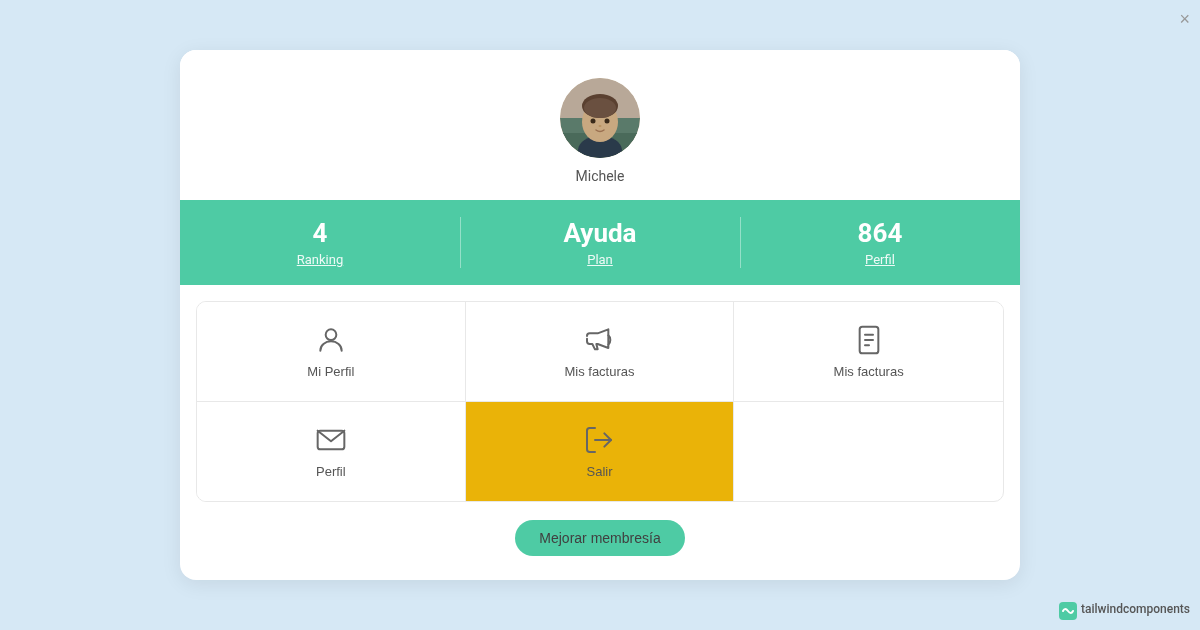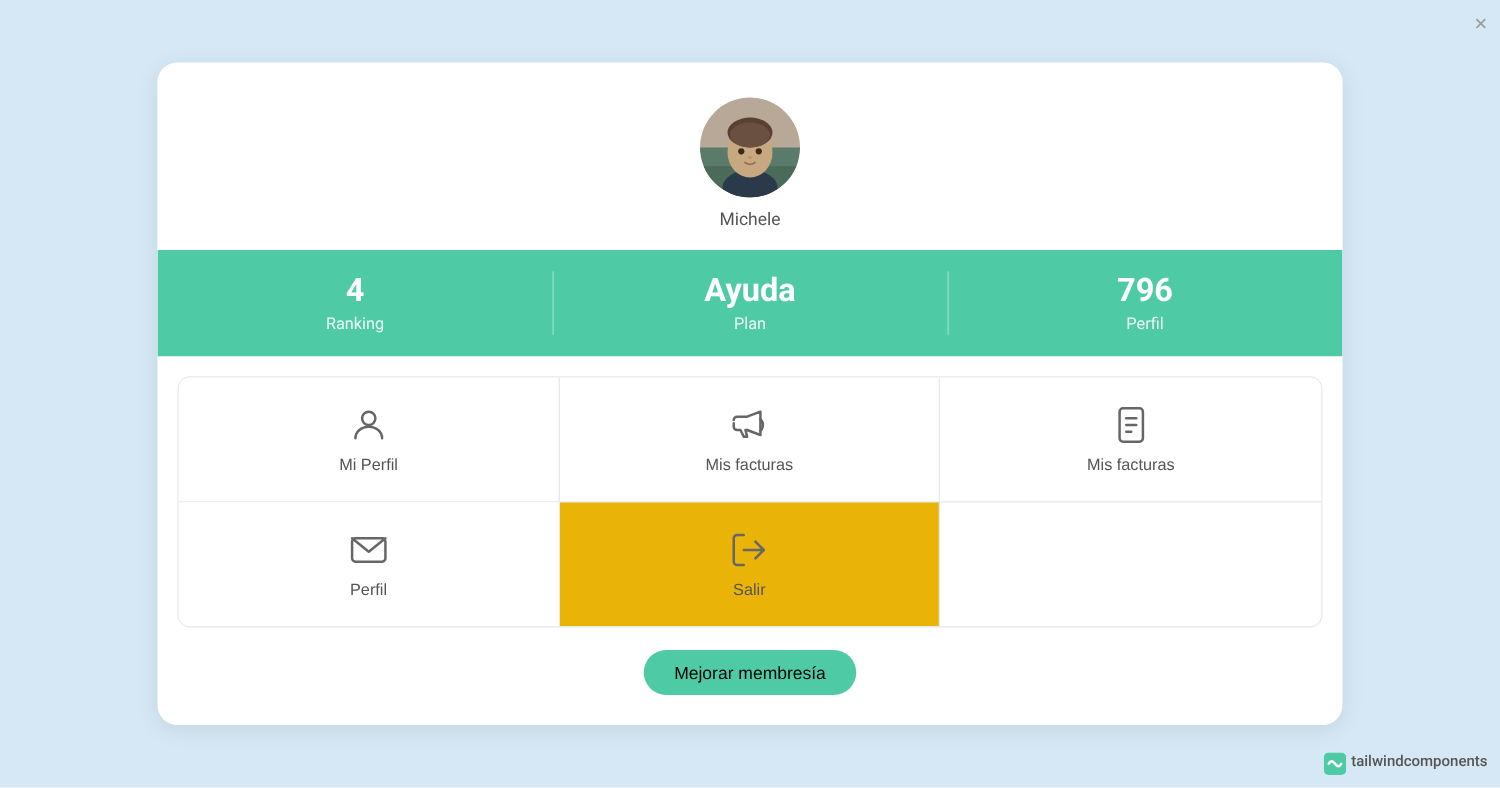--- a/index.html
+++ b/index.html
@@ -23,21 +23,21 @@
       border: none;
       font-size: 18px;
       color: #999;
       cursor: pointer;
       line-height: 1;
     }
 
     .card {
       background: #ffffff;
       border-radius: 16px;
-      width: 948px;
+      width: 840px;
       overflow: hidden;
       box-shadow: 0 4px 20px rgba(0,0,0,0.08);
     }
 
     .card-top {
       background: #ffffff;
       display: flex;
       flex-direction: column;
       align-items: center;
       padding: 28px 0 0 0;
@@ -98,20 +98,21 @@
       font-size: 26px;
       font-weight: 700;
       color: #fff;
       line-height: 1.2;
     }
 
     .stat-label {
       font-size: 13px;
       color: rgba(255,255,255,0.9);
       margin-top: 2px;
+      text-decoration: underline;
     }
 
     .menu-grid {
       display: grid;
       grid-template-columns: repeat(3, 1fr);
       gap: 0;
       margin: 16px 16px 0 16px;
       border: 1px solid #e8e8e8;
       border-radius: 10px;
       overflow: hidden;
@@ -160,21 +161,21 @@
     }
 
     .menu-label.logout-label {
       color: #555;
     }
 
     .upgrade-btn {
       display: block;
       margin: 18px auto 24px auto;
       background: #4ecba4;
-      color: #000000;
+      color: #404040;
       border: none;
       border-radius: 20px;
       padding: 10px 24px;
       font-size: 14px;
       cursor: pointer;
       font-weight: 500;
       text-align: center;
     }
 
     .branding {
@@ -228,21 +229,21 @@
   <div class="stats-bar">
     <div class="stat-item">
       <span class="stat-value">4</span>
       <span class="stat-label">Ranking</span>
     </div>
     <div class="stat-item">
       <span class="stat-value">Ayuda</span>
       <span class="stat-label">Plan</span>
     </div>
     <div class="stat-item">
-      <span class="stat-value">796</span>
+      <span class="stat-value">864</span>
       <span class="stat-label">Perfil</span>
     </div>
   </div>
 
   <div class="menu-grid">
 
     <button class="menu-item">
       <svg class="menu-icon" viewBox="0 0 24 24" fill="none" stroke="currentColor" stroke-width="1.5" stroke-linecap="round" stroke-linejoin="round">
         <circle cx="12" cy="8" r="4"></circle>
         <path d="M4 20c0-4 3.6-7 8-7s8 3 8 7"></path>

